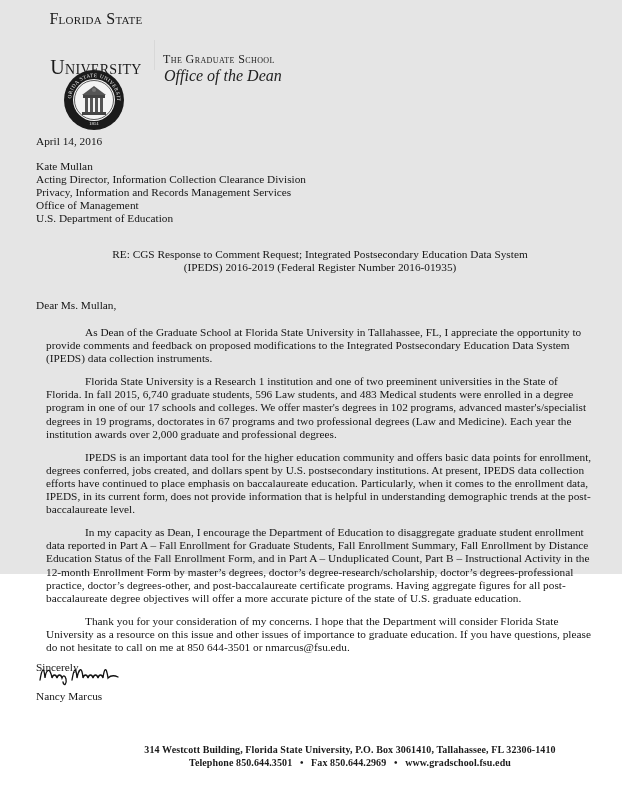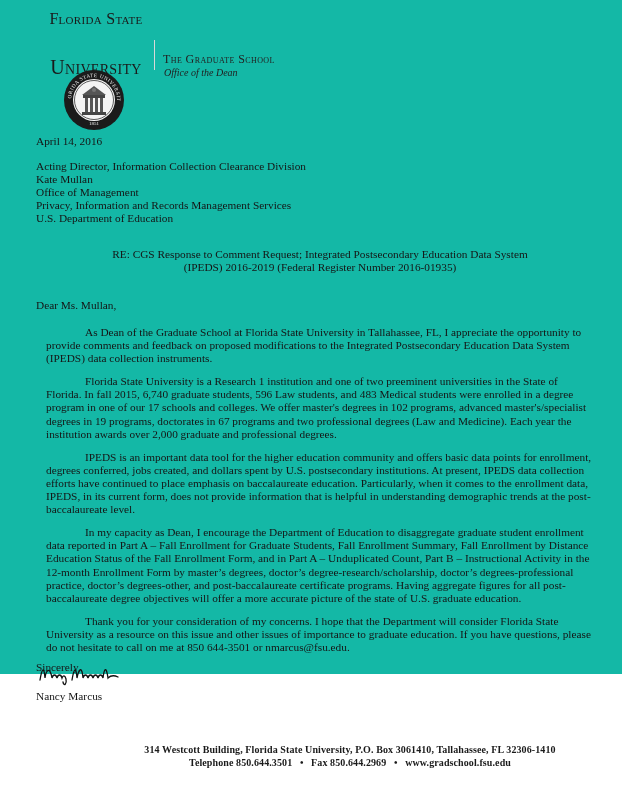--- a/index.html
+++ b/index.html
@@ -1,32 +1,32 @@
 <!DOCTYPE html>
 <html><head>
   <meta charset="utf-8">
   <style>
     html, body { margin: 0; padding: 0; background: #ffffff; }
     body {
       width: 622px; height: 804px; position: relative; overflow: hidden;
       font-family: "DejaVu Serif", "Liberation Serif", serif;
       color: #111111;
     }
-    .page { position: absolute; left: 0; top: 0; width: 622px; height: 674px; background: #14b8a6; }
+    .page { position: absolute; left: 0; top: 0; width: 622px; height: 574px; background: #e5e5e5; }
 
     
     .lh-univ { position: absolute; left: 36px; top: 12px; width: 120px; text-align: center;
       font-family: "Liberation Serif", serif; font-variant: small-caps; color: #1a1a1a; line-height: 13px; }
     .lh-univ .l1 { font-size: 16px; letter-spacing: 0.3px; }
     .lh-univ .l2 { font-size: 20px; letter-spacing: 0.3px; margin-top: 36px; }
     .lh-divider { position: absolute; left: 154px; top: 40px; width: 1px; height: 30px; background: #d8d8d8; }
     .lh-school { position: absolute; left: 163px; top: 52px; font-family: "Liberation Serif", serif;
       font-variant: small-caps; font-size: 12px; letter-spacing: 0.4px; color: #222; }
     .lh-office { position: absolute; left: 164px; top: 67px; font-family: "Liberation Serif", serif;
-      font-style: italic; font-size: 10px; color: #222; }
+      font-style: italic; font-size: 16px; color: #222; }
     .seal { position: absolute; left: 63px; top: 69px; width: 62px; height: 62px; }
 
     
     .txt { position: absolute; font-family: "Liberation Serif", serif; font-size: 11.3px; line-height: 13.1px; color: #151515; }
     .date { left: 36px; top: 135px; }
     .addr { left: 36px; top: 160px; }
     .addr div { white-space: nowrap; }
     .re { left: 40px; top: 248px; width: 560px; text-align: center; }
     .salutation { left: 36px; top: 299px; }
     .body { left: 36px; top: 316px; width: 566px; text-align: left; }
@@ -68,24 +68,24 @@
     <rect x="27" y="29" width="3" height="14" fill="#555"></rect>
     <rect x="32" y="29" width="3" height="14" fill="#555"></rect>
     <rect x="37" y="29" width="3" height="14" fill="#555"></rect>
     <rect x="19" y="43" width="24" height="3" fill="#444"></rect>
     <circle cx="31" cy="21" r="2" fill="#777"></circle>
   </svg>
 
   <div class="txt date">April 14, 2016</div>
 
   <div class="txt addr">
+    <div>Kate Mullan</div>
     <div>Acting Director, Information Collection Clearance Division</div>
-    <div>Kate Mullan</div>
+    <div>Privacy, Information and Records Management Services</div>
     <div>Office of Management</div>
-    <div>Privacy, Information and Records Management Services</div>
     <div>U.S. Department of Education</div>
   </div>
 
   <div class="txt re">
     <div>RE: CGS Response to Comment Request; Integrated Postsecondary Education Data System</div>
     <div>(IPEDS) 2016-2019 (Federal Register Number 2016-01935)</div>
   </div>
 
   <div class="txt salutation">Dear Ms. Mullan,</div>
 

